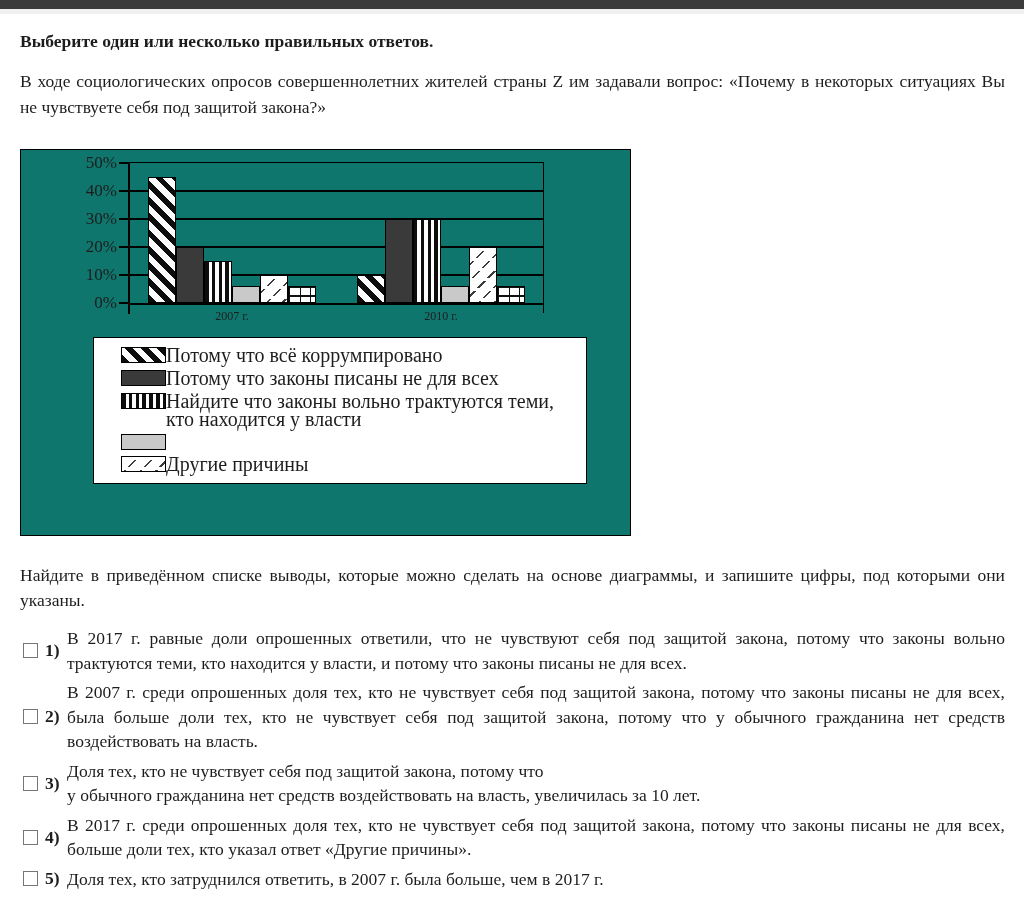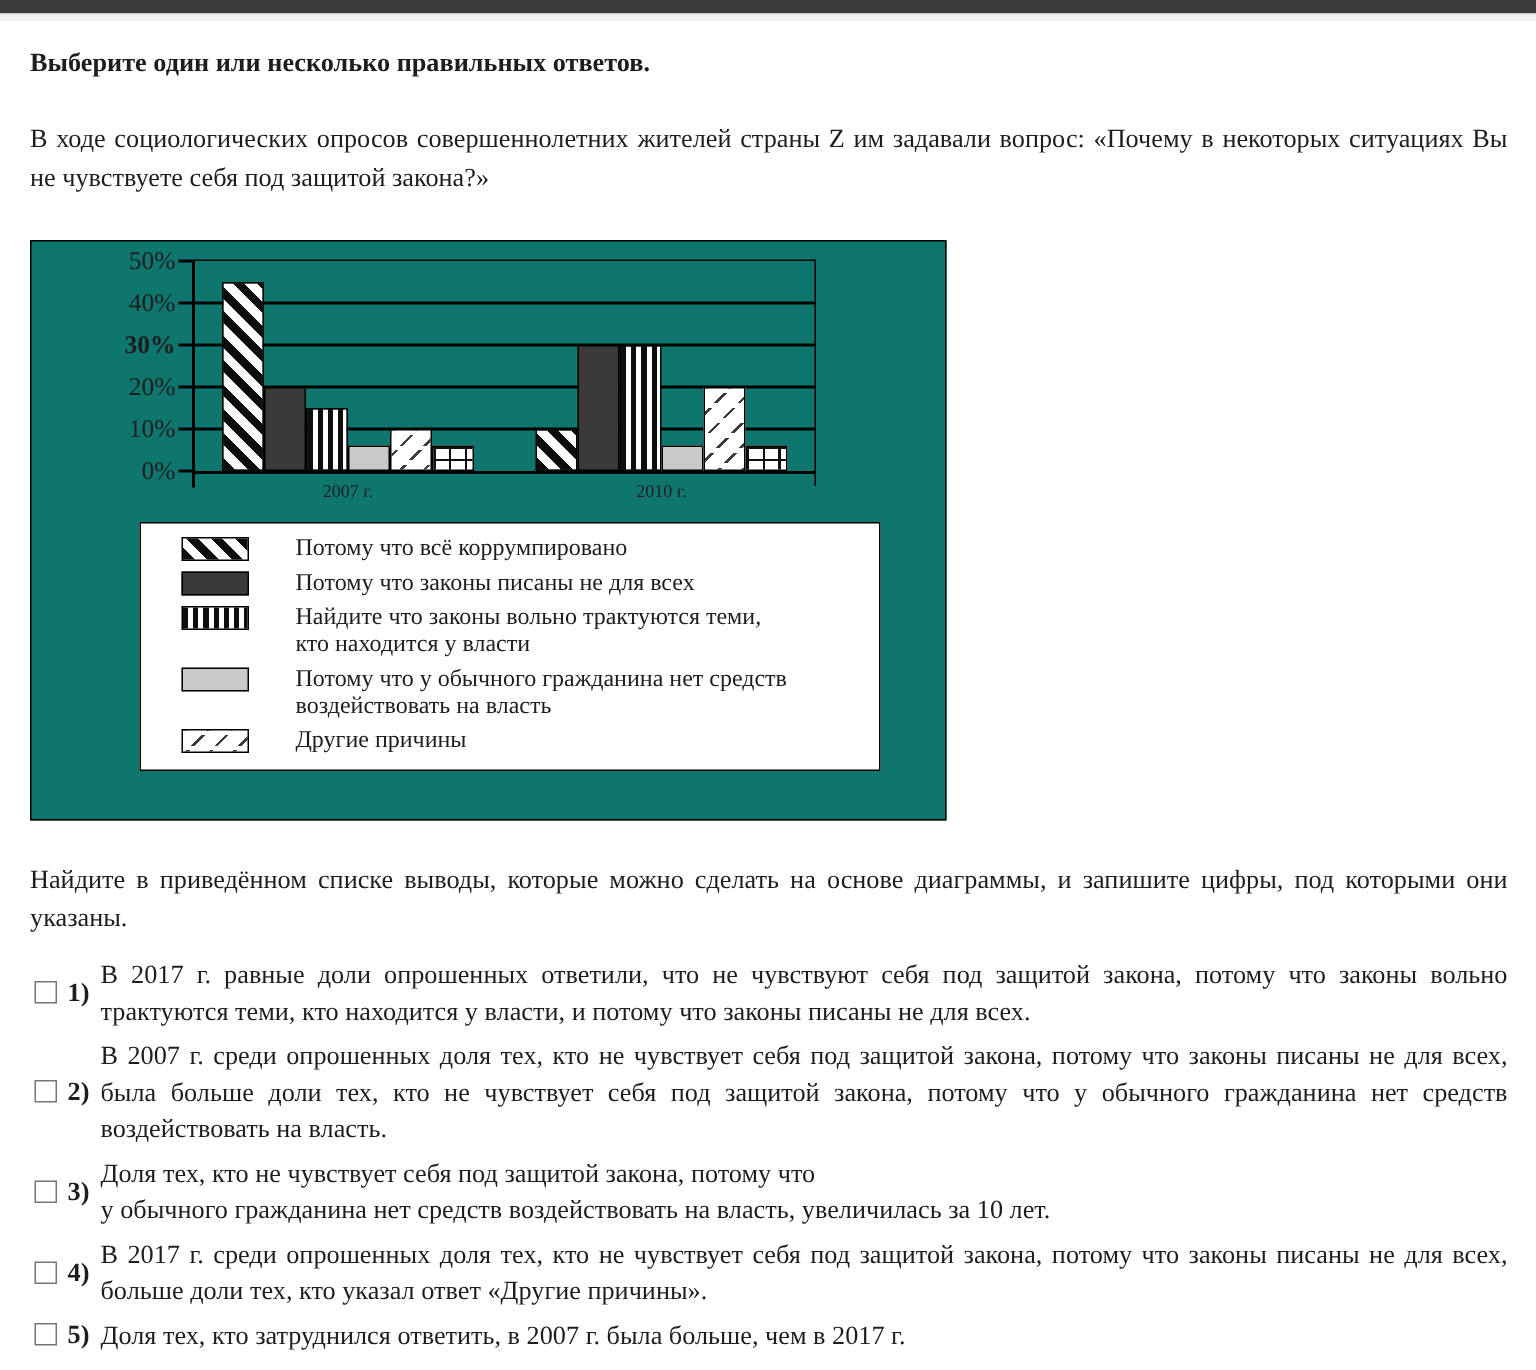--- a/index.html
+++ b/index.html
@@ -1,20 +1,20 @@
 <!DOCTYPE html>
 <html lang="ru"><head>
 <meta charset="utf-8">
 <style>
   html,body{margin:0;padding:0;background:#fff;}
   body{width:1024px;font-family:"Liberation Serif",serif;color:#1d1d1d;}
   .top-dark{height:9px;background:#3b3b3b;}
   .top-light{height:5px;background:#f0f0f0;}
   .content{padding:15px 19px 8px 20px;font-size:17.5px;}
-  .heading{font-weight:bold;margin:0 0 26px 0;line-height:24px;}
+  .heading{font-weight:bold;margin:0 0 15px 0;line-height:24px;}
   .intro{margin:0;line-height:26px;text-align:justify;}
 
   
   .figure{position:relative;width:609px;height:385px;border:1.6px solid #000;margin:29px 0 27px 0;background:#0f766e;}
   .plot{position:absolute;left:107px;top:12px;width:413px;height:140px;
         border-left:2px solid #000;border-bottom:2px solid #000;
         border-top:1.4px solid #000;border-right:1.4px solid #000;}
   .plot::before{content:"";position:absolute;left:-2px;bottom:-11px;width:2px;height:11px;background:#000;}
   .plot::after{content:"";position:absolute;right:-1.4px;bottom:-10px;width:1.4px;height:10px;background:#000;}
   .gridline{position:absolute;left:0;right:0;height:1.2px;background:#000;}
@@ -35,21 +35,21 @@
       repeating-linear-gradient(135deg,#3c3c3c 0 1.7px,rgba(255,255,255,0) 1.7px 11px);}
   .pat-grid{background-color:#fff;background-image:
       repeating-linear-gradient(180deg,#111 0 1.4px,rgba(255,255,255,0) 1.4px 8.2px),
       repeating-linear-gradient(90deg,#111 0 1.4px,rgba(255,255,255,0) 1.4px 10.5px);}
 
   
   .legend{position:absolute;left:72px;top:187px;width:494px;box-sizing:border-box;
           border:1.6px solid #000;padding:8px 10px 5px 27px;background:#fff;}
   .legend-row{display:flex;align-items:flex-start;margin-bottom:5px;}
   .swatch{flex:none;width:45px;height:16px;border:1px solid #000;box-sizing:border-box;margin-top:1px;}
-  .legend-label{margin-left:31px;font-size:16px;line-height:18px;white-space:pre-line;}
+  .legend-label{font-size:20px;line-height:18px;white-space:pre-line;}
 
   
   .task{margin:0 0 13px 0;line-height:25px;text-align:justify;}
   .option{display:flex;align-items:center;margin-bottom:5px;padding-left:3px;}
   .opt-gutter{flex:0 0 40px;display:flex;align-items:center;gap:7px;margin-right:4px;}
   .checkbox{width:15px;height:15px;box-sizing:border-box;border:1.4px solid #767676;background:#fff;cursor:pointer;flex:none;}
   .opt-num{font-weight:bold;}
   .opt-text{flex:1;text-align:justify;line-height:24.5px;white-space:pre-line;}
 </style>
 </head>
@@ -89,21 +89,21 @@
           <div class="bar pat-solid-dark" title="Потому что законы писаны не для всех: 30%" style="height: 84px;"></div>
           <div class="bar pat-vertical-stripes" title="Потому что законы вольно трактуются теми, кто находится у власти: 30%" style="height: 84px;"></div>
           <div class="bar pat-solid-light-gray" title="Потому что у обычного гражданина нет средств воздействовать на власть: 6%" style="height: 16.8px;"></div>
           <div class="bar pat-sparse-diagonal-dashes" title="Другие причины: 20%" style="height: 56px;"></div>
           <div class="bar pat-grid" title="Затрудняюсь ответить: 6%" style="height: 16.8px;"></div>
         </div>
       </div>
     <div id="ylabels">
         <div class="ylabel" style="top: 2.5px;">50%</div>
         <div class="ylabel" style="top: 30.5px;">40%</div>
-        <div class="ylabel" style="top: 58.5px; font-weight: bold;">30%</div>
+        <div class="ylabel" style="top: 58.5px;">30%</div>
         <div class="ylabel" style="top: 86.5px;">20%</div>
         <div class="ylabel" style="top: 114.5px;">10%</div>
         <div class="ylabel" style="top: 142.5px;">0%</div>
       </div>
     <div class="xlabel xlabel-a">2007 г.</div>
     <div class="xlabel xlabel-b">2010 г.</div>
     <div class="legend" id="legend">
         <div class="legend-row">
           <div class="swatch pat-diagonal-hatch"></div>
           <div class="legend-label">Потому что всё коррумпировано</div>
@@ -112,22 +112,20 @@
           <div class="swatch pat-solid-dark"></div>
           <div class="legend-label">Потому что законы писаны не для всех</div>
         </div>
         <div class="legend-row">
           <div class="swatch pat-vertical-stripes"></div>
           <div class="legend-label">Найдите что законы вольно трактуются теми,
 кто находится у власти</div>
         </div>
         <div class="legend-row">
           <div class="swatch pat-solid-light-gray"></div>
-          <div class="legend-label">Потому что у обычного гражданина нет средств
-воздействовать на власть</div>
         </div>
         <div class="legend-row">
           <div class="swatch pat-sparse-diagonal-dashes"></div>
           <div class="legend-label">Другие причины</div>
         </div>
       </div>
   </div>
 
   <p class="task">Найдите в приведённом списке выводы, которые можно сделать на основе диаграммы, и запишите цифры, под которыми они указаны.</p>
 

